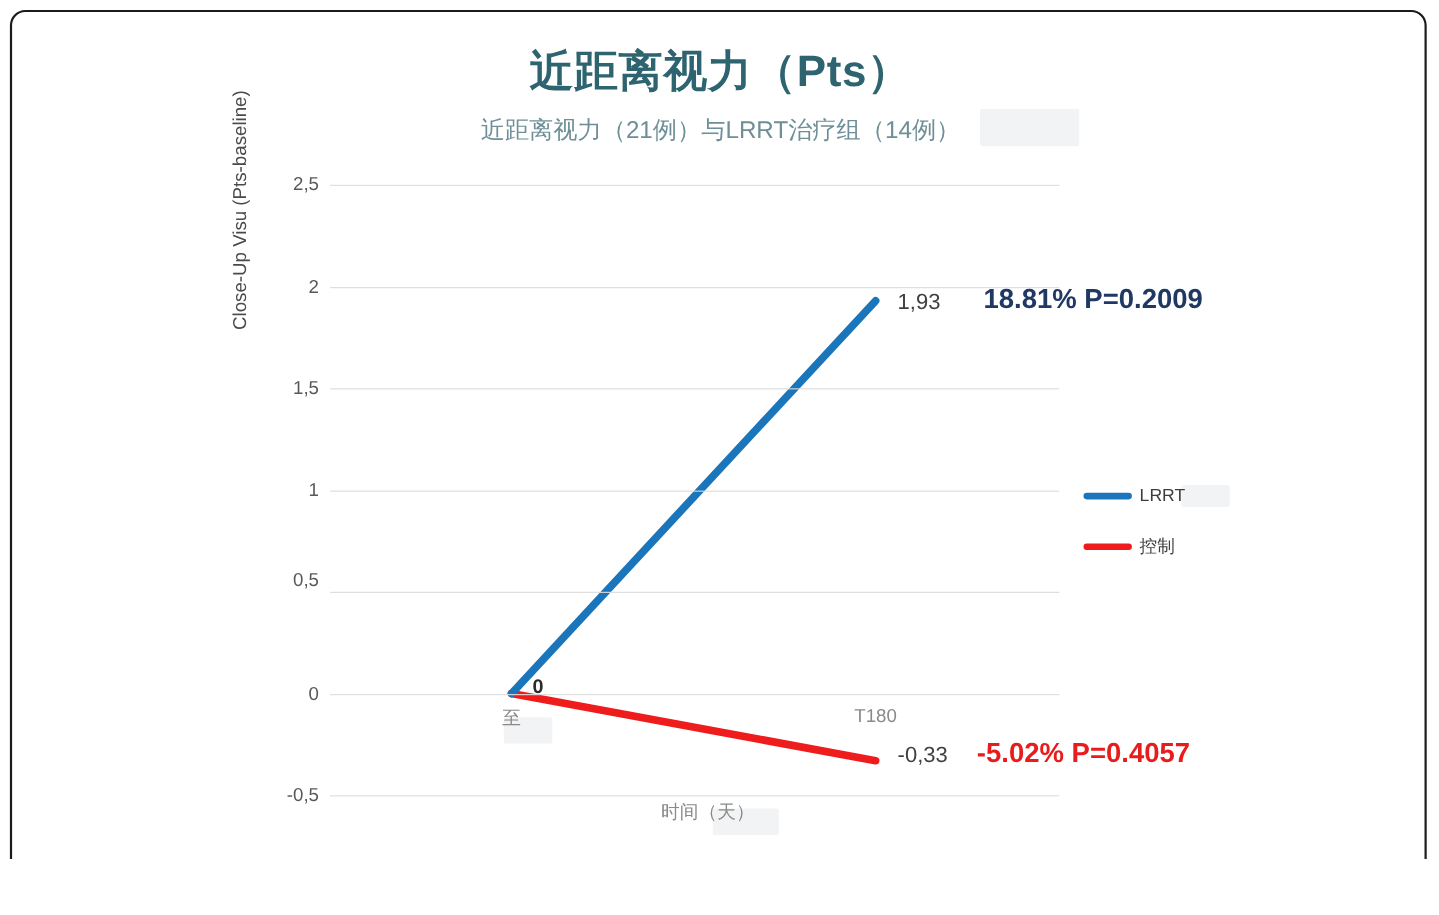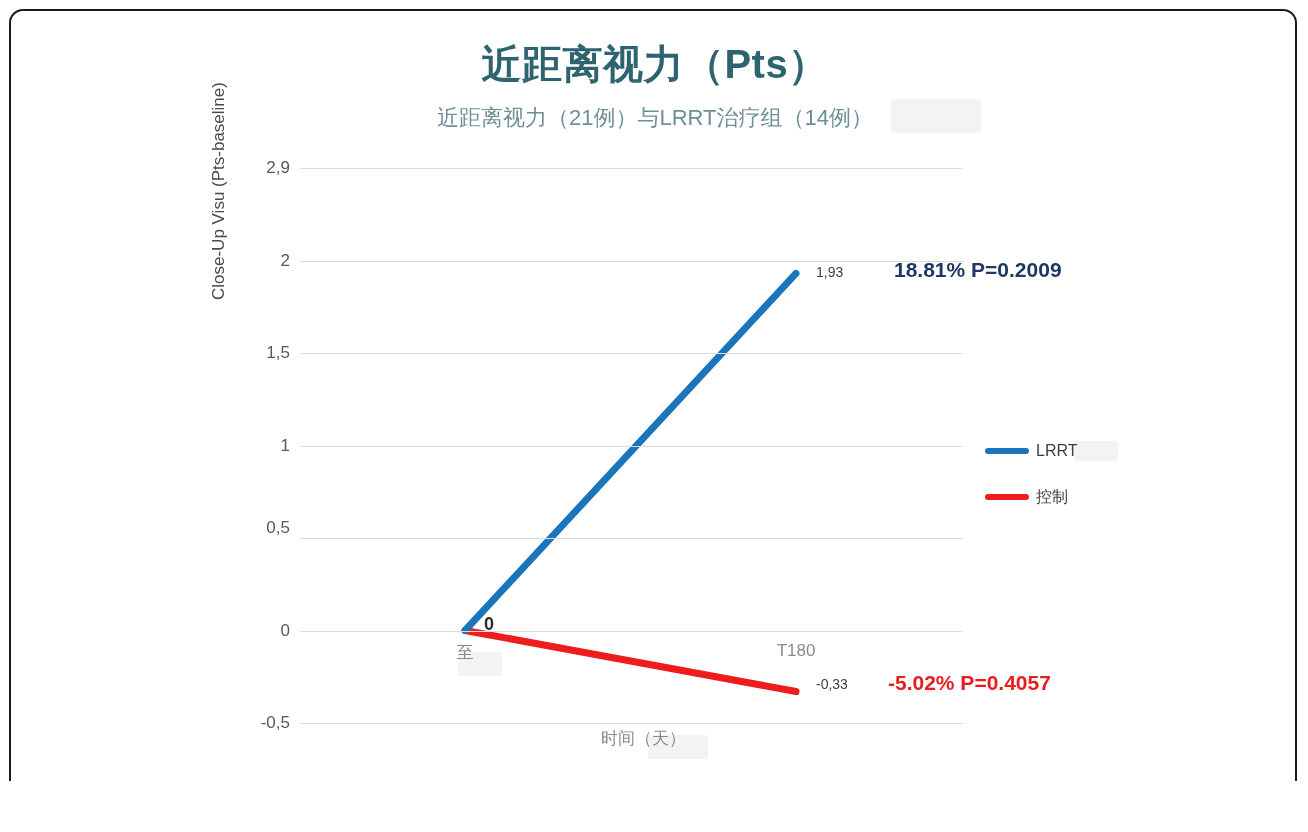--- a/index.html
+++ b/index.html
@@ -113,34 +113,34 @@
   .series-svg {
     position: absolute;
     left: 0;
     top: 0;
     width: 663px;
     height: 555px;
     overflow: visible;
   }
   .pt-label {
     position: absolute;
-    font-size: 14px;
+    font-size: 20px;
     color: #404040;
     white-space: nowrap;
   }
   .pt-label-origin {
     position: absolute;
     font-size: 18px;
     color: #2b2b2b;
     font-weight: 600;
     white-space: nowrap;
   }
   .annot {
     position: absolute;
-    font-size: 21px;
+    font-size: 25px;
     font-weight: 700;
     white-space: nowrap;
   }
   .annot-lrrt { color: #1f3864; }
   .annot-control { color: #e81c1c; }
   .legend {
     position: absolute;
     left: 985px;
     top: 428px;
     width: 180px;
@@ -185,21 +185,21 @@
   </div>
 </div>
 
 <div id="yticks-host" class="ytick-wrap">
     <div class="ytick" style="top: 555px;">-0,5</div>
     <div class="ytick" style="top: 462.5px;">0</div>
     <div class="ytick" style="top: 360px; text-align: right;">0,5</div>
     <div class="ytick" style="top: 277.5px;">1</div>
     <div class="ytick" style="top: 185px;">1,5</div>
     <div class="ytick" style="top: 92.5px;">2</div>
-    <div class="ytick" style="top: 0px;">2,9</div>
+    <div class="ytick" style="top: 0px;">2,5</div>
   </div>
 <div class="yaxis-title">Close-Up Visu (Pts-baseline)</div>
 <div class="xaxis-title">时间（天）</div>
 
 <div class="plot" id="plot">
   <svg class="series-svg" id="series-svg" viewBox="0 0 663 555" preserveAspectRatio="none">
       <polyline points="165,462.5 496,523.55" fill="none" stroke="#ee1c1c" stroke-width="7" stroke-linecap="round" stroke-linejoin="round"></polyline>
       <polyline points="165,462.5 496,105.45000000000005" fill="none" stroke="#1b75bb" stroke-width="7" stroke-linecap="round" stroke-linejoin="round"></polyline>
     </svg>
 <div class="gridline" style="top: 555px;"></div>

